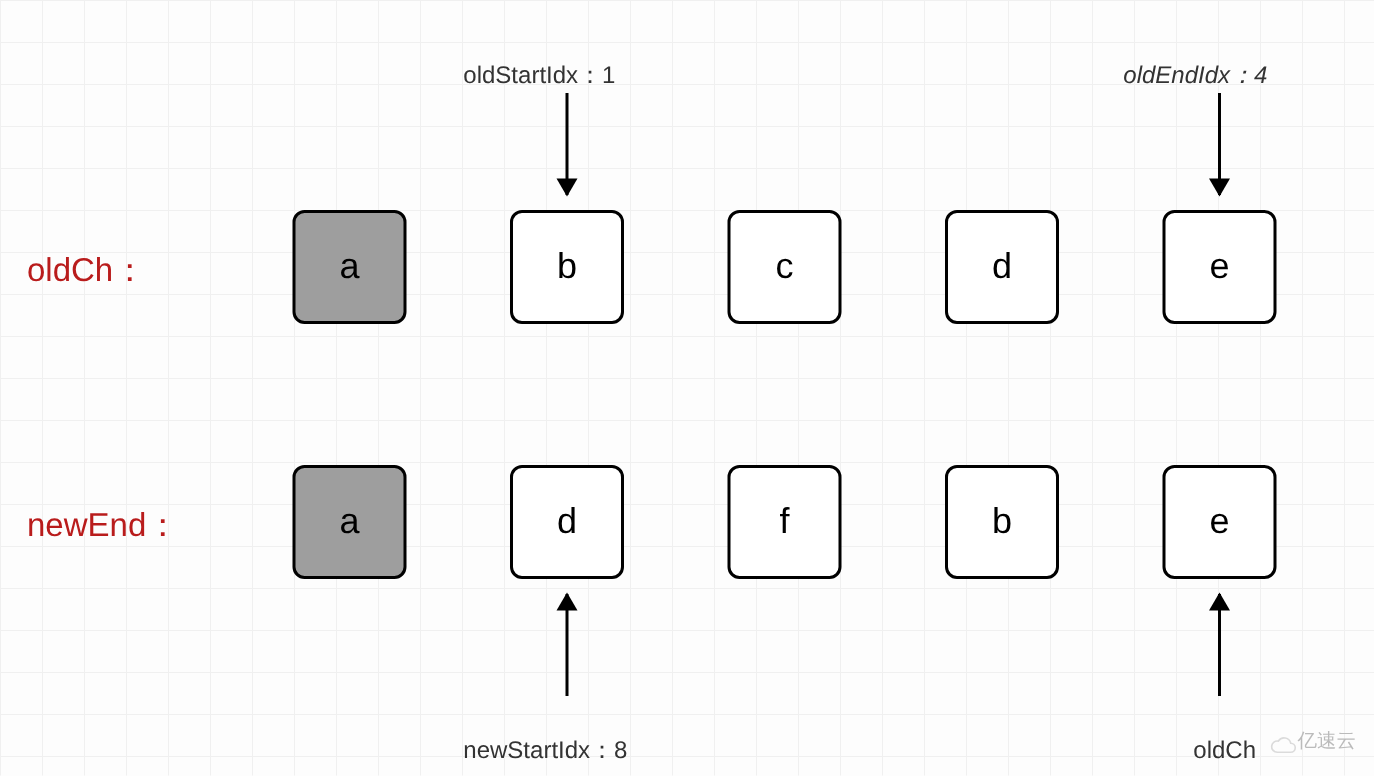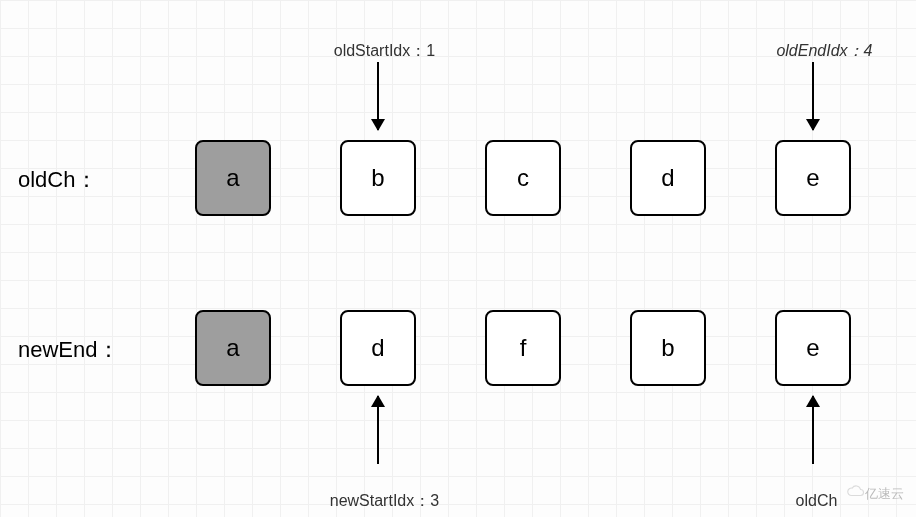--- a/index.html
+++ b/index.html
@@ -11,21 +11,21 @@
       linear-gradient(90deg, #f0f0f0 1px, transparent 1px);
     background-size: 28px 28px;
     width: 916px;
     height: 517px;
     position: relative;
     overflow: hidden;
   }
   .row-label {
     position: absolute;
     font-size: 22px;
-    color: #000000;
+    color: #b91c1c;
   }
   .node {
     position: absolute;
     width: 76px;
     height: 76px;
     border: 2px solid #000;
     border-radius: 8px;
     display: flex;
     align-items: center;
     justify-content: center;
@@ -33,21 +33,21 @@
     background: #fff;
     color: #000;
   }
   .node.shaded {
     background: #9e9e9e;
   }
   .ptr-label {
     position: absolute;
     font-size: 16px;
     color: #333;
-    text-align: center;
+    text-align: left;
     line-height: 1.3;
     white-space: pre;
   }
   .arrow-down, .arrow-up {
     position: absolute;
     width: 2px;
     background: #000;
   }
   .arrow-down::after {
     content: "";
@@ -69,21 +69,21 @@
     border-right: 7px solid transparent;
     border-bottom: 12px solid #000;
   }
   .watermark {
     position: absolute;
     right: 12px;
     bottom: 14px;
     font-size: 13px;
     color: #bbb;
     display: flex;
-    align-items: flex-start;
+    align-items: flex-end;
     gap: 0;
   }
   .watermark svg { opacity: 0.5; }
 </style>
 </head>
 <body>
 
 <div class="row-label" style="left:18px; top:165px;">oldCh：</div>
 <div class="row-label" style="left:18px; top:335px;">newEnd：</div>
 
@@ -124,21 +124,21 @@
 </div>
 <div class="arrow-down" style="left:377px; top:62px; height:68px;"></div>
 
 <div class="ptr-label" style="left:740px; top:20px; width:160px;font-style:italic;">
   <span>oldEndIdx：4</span><br>
 </div>
 <div class="arrow-down" style="left:812px; top:62px; height:68px;"></div>
 
 <div class="arrow-up" style="left:377px; top:396px; height:68px;"></div>
 <div class="ptr-label" style="left:300px; top:470px; width:160px;">
-  <span>newStartIdx：3</span><br>
+  <span>newStartIdx：8</span><br>
   
 </div>
 
 <div class="arrow-up" style="left:812px; top:396px; height:68px;"></div>
 <div class="ptr-label" style="left:752px; top:470px; width:120px; text-align:center;">
   <span>oldCh</span><br>
   
 </div>
 
 <div class="watermark">

